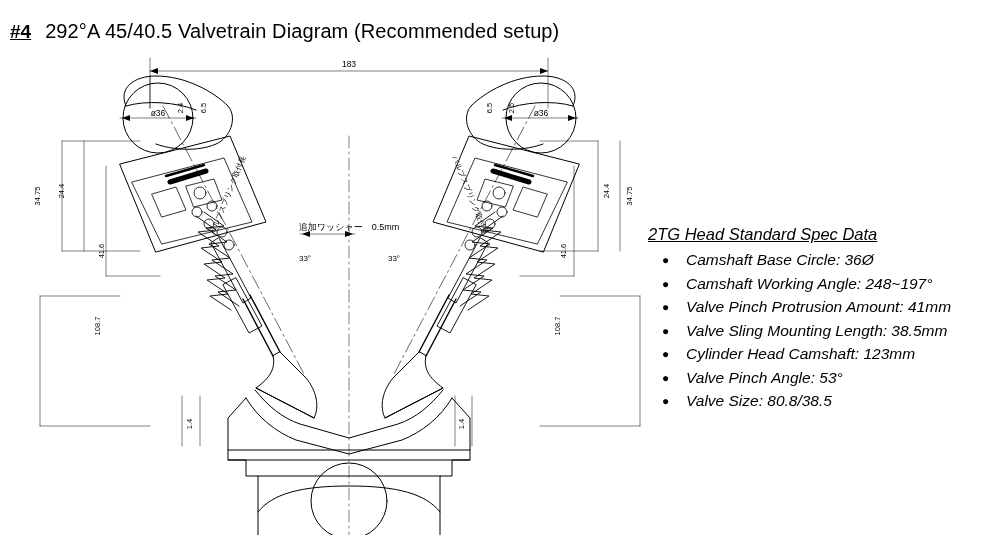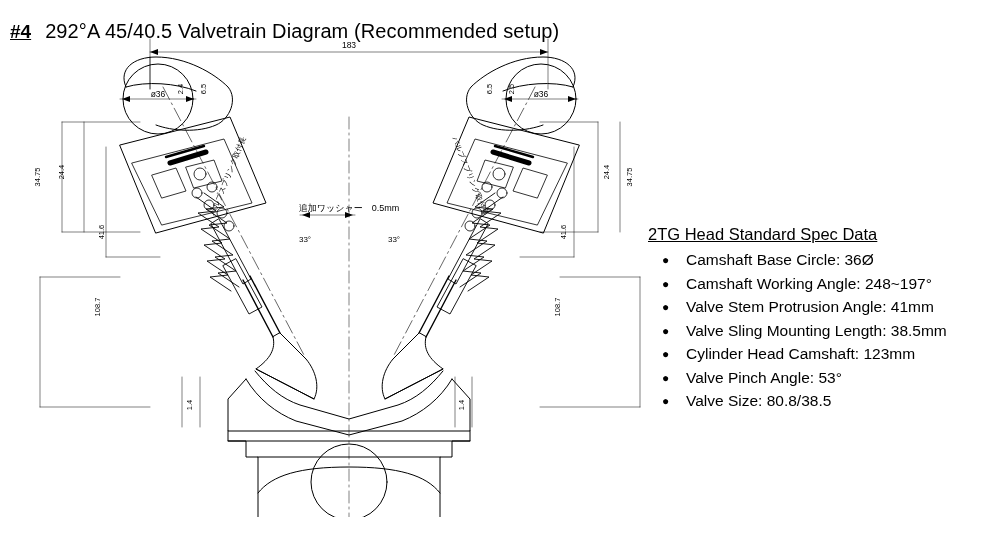--- a/index.html
+++ b/index.html
@@ -37,33 +37,34 @@
     font-size: 19px;
   }
   #title-text {
     font-size: 20px;
     letter-spacing: 0.1px;
   }
   
   #drawing {
     position: absolute;
     left: 0;
-    top: 27px;
+    top: 46px;
     width: 660px;
     height: 490px;
   }
   #drawing svg {
     display: block;
   }
   
   #spec-panel {
     position: absolute;
     left: 648px;
     top: 225px;
     width: 345px;
+    font-style: italic;
   }
   #spec-title {
     font-size: 16.5px;
     text-decoration: underline;
     margin: 0 0 5px 0;
     white-space: nowrap;
   }
   #spec-list {
     list-style: none;
     margin: 0;
@@ -280,21 +281,21 @@
       <li>
         <span class="bullet">●</span>
         <span>Camshaft Base Circle: 36Ø</span>
       </li>
       <li>
         <span class="bullet">●</span>
         <span>Camshaft Working Angle: 248~197°</span>
       </li>
       <li>
         <span class="bullet">●</span>
-        <span>Valve Stem Protrusion Angle: 41mm</span>
+        <span>Valve Pinch Protrusion Amount: 41mm</span>
       </li>
       <li>
         <span class="bullet">●</span>
         <span>Valve Sling Mounting Length: 38.5mm</span>
       </li>
       <li>
         <span class="bullet">●</span>
         <span>Cylinder Head Camshaft: 123mm</span>
       </li>
       <li>

